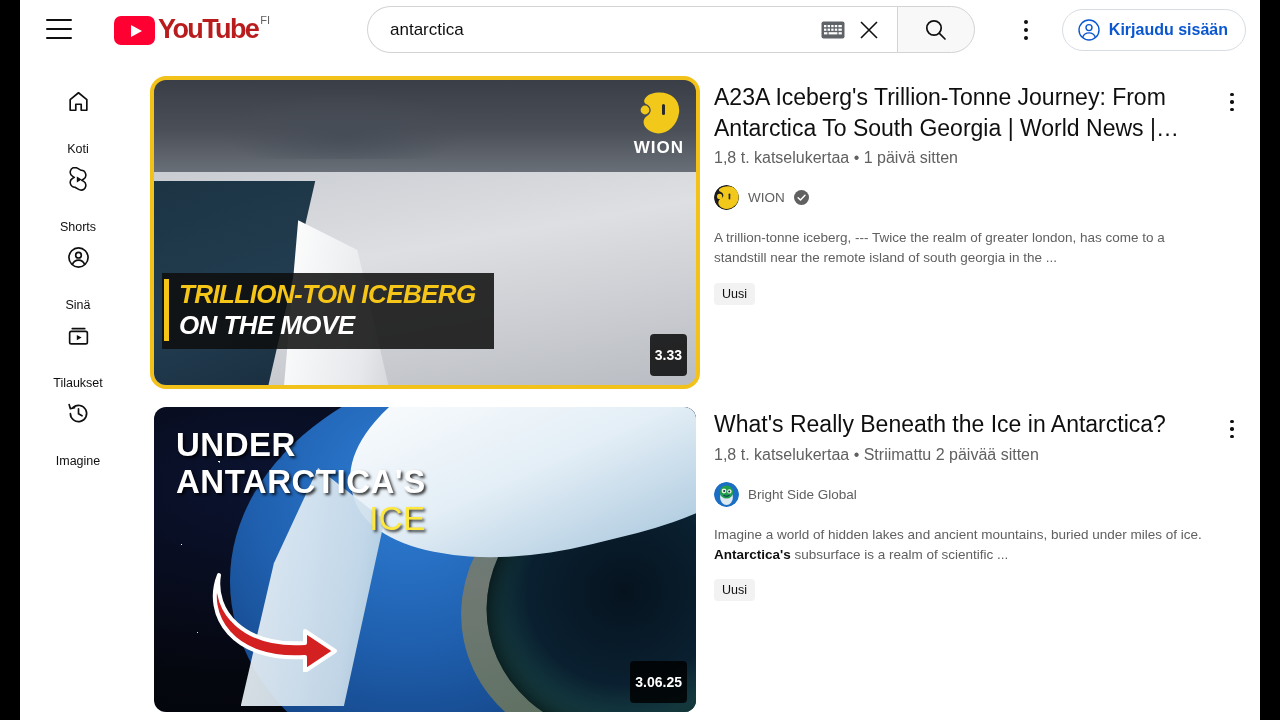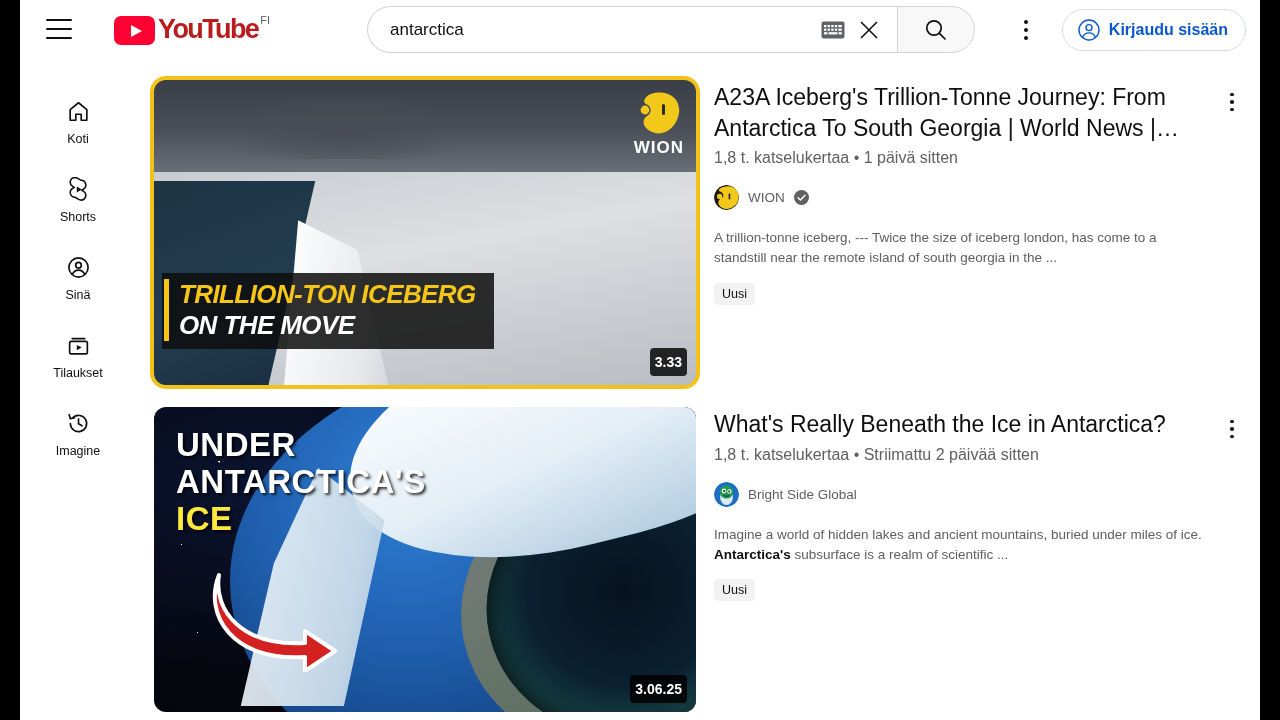--- a/index.html
+++ b/index.html
@@ -98,21 +98,21 @@
   .signin-label { font-size: 16px; font-weight: bold; color: #0b57d0; white-space: nowrap; }
 
   
   .sidebar {
     position: absolute; left: 0; top: 58px;
     width: 116px; height: 662px; background: #fff;
     padding-top: 20px;
   }
   .side-item {
     width: 100%; height: 78px;
-    display: flex; flex-direction: column; align-items: center; justify-content: center;
+    display: flex; flex-direction: column; align-items: center; justify-content: space-between;
     gap: 7px; cursor: pointer; padding-top: 10px;
   }
   .side-icon { height: 26px; display: flex; align-items: center; justify-content: center; }
   .side-label { font-size: 12.5px; color: #0f0f0f; }
 
   
   .results {
     position: absolute; left: 116px; top: 58px;
     width: 1124px; height: 662px;
     padding: 22px 10px 0 18px;
@@ -129,21 +129,21 @@
     border-radius: 12px; overflow: hidden;
     cursor: pointer;
   }
   .thumb.selected {
     outline: 5px solid #f2c21b; outline-offset: -1px;
   }
   .duration {
     position: absolute; right: 9px; bottom: 9px;
     background: rgba(0,0,0,0.82); color: #fff;
     font-size: 14px; font-weight: bold;
-    padding: 6px 5px; border-radius: 4px; z-index: 5;
+    padding: 13px 5px; border-radius: 4px; z-index: 5;
   }
 
   
   .t1-sky { position: absolute; left:0; top:0; width:100%; height:40%;
     background: linear-gradient(180deg,#3a3f47 0%,#4a4f57 40%,#6d737c 80%,#8d939b 100%); }
   .t1-ice { position: absolute; left:0; top:30%; width:100%; height:70%;
     background: linear-gradient(170deg,#c9ccd1 0%,#dddfe2 40%,#b9bcc2 100%); }
   .t1-sea { position: absolute; left:0; top:33%; width:48%; height:67%;
     background: linear-gradient(160deg,#1c3444 0%,#223d50 50%,#16293a 100%);
     clip-path: polygon(0 0, 62% 0, 44% 100%, 0 100%); }
@@ -209,22 +209,22 @@
     position:absolute; left: 16%; top: 20%; width: 34%; height: 78%;
     background: linear-gradient(100deg,#f3f8fb 0%,#cfe0ec 60%,#8fb5ce 100%);
     clip-path: polygon(42% 0, 78% 22%, 56% 100%, 0 100%, 18% 40%);
     opacity: .92;
   }
   .t2-title {
     position: absolute; left: 22px; top: 20px; z-index: 4;
   }
   .t2-l1, .t2-l2 { font-size: 33px; font-weight: bold; color: #fff; letter-spacing: 0.5px; line-height: 1.12;
     text-shadow: 2px 2px 3px rgba(0,0,0,.8); }
-  .t2-l3 { font-size: 33px; font-weight: bold; color: #ffe83d; letter-spacing: 0.5px; line-height: 1.12;
-    text-shadow: 2px 2px 3px rgba(0,0,0,.8); }
+  .t2-l3 { font-size: 33px; font-weight: normal; color: #ffe83d; letter-spacing: 0.5px; line-height: 1.12;
+    text-shadow: 2px 2px 3px rgba(0,0,0,.8); text-align: right; }
   .t2-arrow { position: absolute; left: 55px; top: 160px; z-index: 4; }
 
   
   .meta { flex: 1; padding-left: 18px; padding-top: 2px; position: relative; padding-right: 42px; }
   .vtitle {
     font-size: 23px; color: #0f0f0f; line-height: 1.33; font-weight: normal;
     cursor: pointer; margin-bottom: 6px;
   }
   .vsub { font-size: 16px; color: #606060; margin-bottom: 18px; }
   .chan { display: flex; align-items: center; gap: 9px; margin-bottom: 18px; cursor: pointer; }
@@ -418,21 +418,21 @@
             </svg>
           </div>
           <span class="chan-name">WION</span>
           <svg class="verified" viewBox="0 0 16 16">
             <circle cx="8" cy="8" r="8" fill="#606060"></circle>
             <path d="M4.4 8.2 L6.9 10.6 L11.7 5.6" fill="none" stroke="#fff" stroke-width="1.6" stroke-linecap="round" stroke-linejoin="round"></path>
           </svg>
         </div>
 
         <div class="vdesc">
-          <span>A trillion-tonne iceberg, --- Twice the size of iceberg london, has come to a standstill near the remote island of south georgia in the ...</span>
+          <span>A trillion-tonne iceberg, --- Twice the realm of greater london, has come to a standstill near the remote island of south georgia in the ...</span>
         </div>
 
         <span class="badge">Uusi</span>
 
         <div class="row-kebab">
             <i></i>
             <i></i>
             <i></i>
           </div>
       </div>

